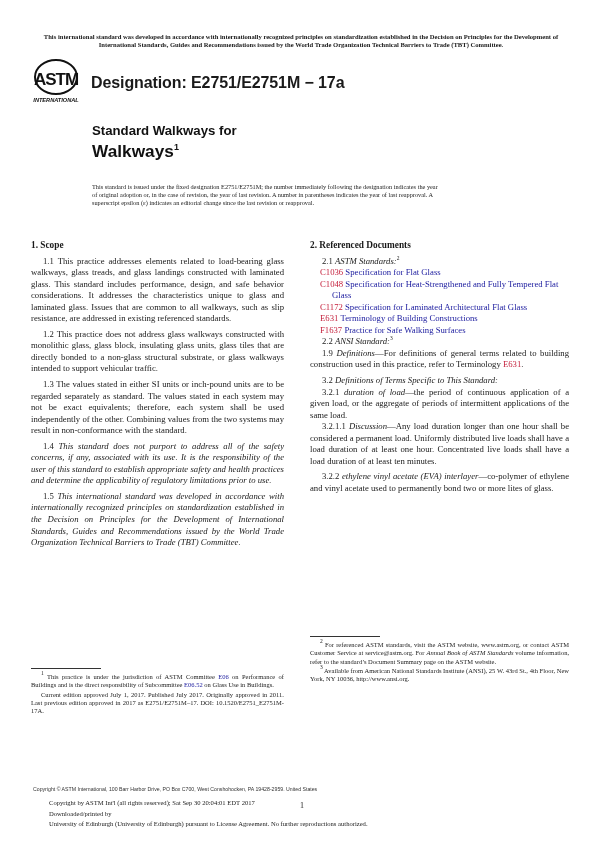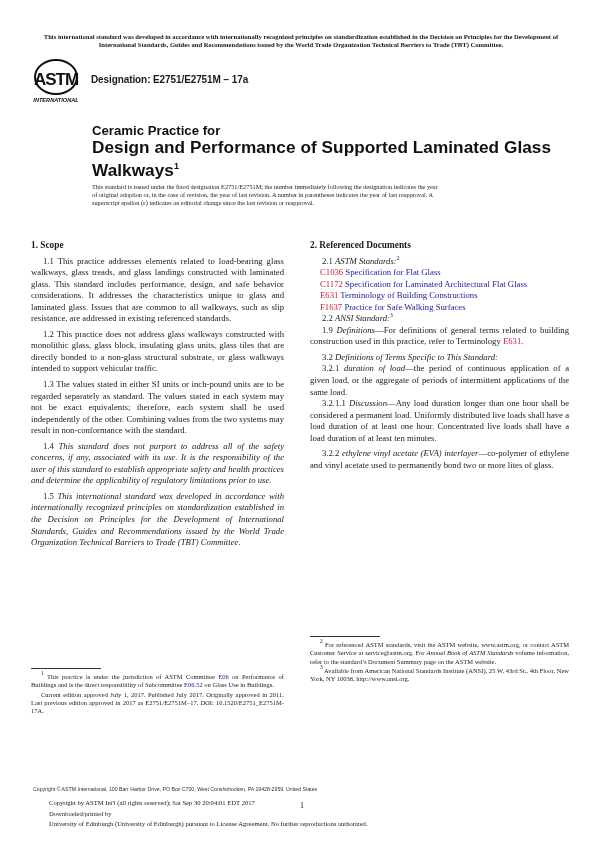--- a/index.html
+++ b/index.html
@@ -2,39 +2,39 @@
 <html><head>
 <meta charset="utf-8">
 <style>
   * { margin: 0; padding: 0; box-sizing: border-box; }
   html, body { width: 600px; height: 850px; background: #ffffff; overflow: hidden; }
   body { font-family: "Liberation Serif", "DejaVu Serif", serif; color: #1a1a1a; position: relative; }
 
   .notice { position: absolute; top: 33px; left: 28px; width: 546px; text-align: center; font-size: 6.6px; font-weight: bold; line-height: 8.4px; }
 
   .logo { position: absolute; top: 58px; left: 30px; width: 52px; height: 48px; }
-  .designation { position: absolute; top: 74px; left: 91px; font-family: "Liberation Sans", "DejaVu Sans", sans-serif; font-size: 10px; font-weight: bold; letter-spacing: -0.1px; }
+  .designation { position: absolute; top: 74px; left: 91px; font-family: "Liberation Sans", "DejaVu Sans", sans-serif; font-size: 16px; font-weight: bold; letter-spacing: -0.1px; }
 
   .title-block { position: absolute; top: 123px; left: 92px; font-family: "Liberation Sans", "DejaVu Sans", sans-serif; font-weight: bold; color: #111; }
   .title-pre { font-size: 13.2px; line-height: 15px; }
   .title-main { font-size: 17.2px; line-height: 19px; letter-spacing: 0.05px; }
   .title-main sup { font-size: 9px; vertical-align: 7px; }
 
   .issued { position: absolute; top: 183px; left: 92px; width: 350px; font-size: 6.3px; line-height: 8.2px; color: #222; }
 
   .col { position: absolute; font-size: 8.7px; line-height: 11.55px; text-align: justify; }
   .col-left { top: 240px; left: 31px; width: 253px; }
   .col-right { top: 240px; left: 310px; width: 259px; }
 
   .h { font-weight: bold; font-size: 9.3px; margin-bottom: 4px; }
   .p { text-indent: 12px; margin-bottom: 4px; }
   .it { font-style: italic; margin-top: 24px; }
   .ref { padding-left: 22px; text-indent: -12px; text-align: left; }
   .code { color: #c41e3a; }
-  .reftitle { color: #1a1a9e; }
+  .reftitle { color: #1a1a9e; font-family: Liberation Serif, serif; }
   .sub { padding-left: 12px; }
   sup.s { font-size: 5.5px; vertical-align: 4px; line-height: 0; }
 
   .rule { position: absolute; width: 70px; height: 0; border-top: 0.8px solid #333; }
   .fn { position: absolute; font-size: 6.5px; line-height: 8.3px; text-align: justify; color: #222; }
   .fn-left { top: 673px; left: 31px; width: 253px; }
   .fn-right { top: 641px; left: 310px; width: 259px; }
   .fn p { text-indent: 10px; margin-bottom: 1px; }
   .fnlink { color: #1a1a9e; }
 
@@ -49,41 +49,41 @@
 
 <svg class="logo" viewBox="0 0 52 48">
   <ellipse cx="26" cy="19" rx="21" ry="17" fill="none" stroke="#111" stroke-width="2"></ellipse>
   <text x="26" y="27" text-anchor="middle" font-family="Liberation Sans, sans-serif" font-weight="bold" font-size="17" fill="#111" letter-spacing="-1">ASTM</text>
   <text x="26" y="44" text-anchor="middle" font-family="Liberation Sans, sans-serif" font-weight="bold" font-style="italic" font-size="5.6" fill="#111">INTERNATIONAL</text>
 </svg>
 
 <div class="designation">Designation: E2751/E2751M − 17a</div>
 
 <div class="title-block">
-  <div class="title-pre">Ceramic Practice for</div>
-  <div class="title-main">Design and Performance of Supported Laminated Glass</div>
+  <div class="title-pre">Standard Walkways for</div>
   <div class="title-main"><span>Walkways</span><sup>1</sup></div>
 </div>
 
 <div class="issued">This standard is issued under the fixed designation E2751/E2751M; the number immediately following the designation indicates the year of original adoption or, in the case of revision, the year of last revision. A number in parentheses indicates the year of last reapproval. A superscript epsilon (ε) indicates an editorial change since the last revision or reapproval.</div>
 
 <div class="col col-left">
   <div class="h">1. Scope</div>
   <div class="p">1.1 This practice addresses elements related to load-bearing glass walkways, glass treads, and glass landings constructed with laminated glass. This standard includes performance, design, and safe behavior considerations. It addresses the characteristics unique to glass and laminated glass. Issues that are common to all walkways, such as slip resistance, are addressed in existing referenced standards.</div>
   <div class="p">1.2 This practice does not address glass walkways constructed with monolithic glass, glass block, insulating glass units, glass tiles that are directly bonded to a non-glass structural substrate, or glass walkways intended to support vehicular traffic.</div>
   <div class="p">1.3 The values stated in either SI units or inch-pound units are to be regarded separately as standard. The values stated in each system may not be exact equivalents; therefore, each system shall be used independently of the other. Combining values from the two systems may result in non-conformance with the standard.</div>
   <div class="p"><span>1.4</span> <span class="it">This standard does not purport to address all of the safety concerns, if any, associated with its use. It is the responsibility of the user of this standard to establish appropriate safety and health practices and determine the applicability of regulatory limitations prior to use.</span></div>
   <div class="p"><span>1.5</span> <span class="it">This international standard was developed in accordance with internationally recognized principles on standardization established in the Decision on Principles for the Development of International Standards, Guides and Recommendations issued by the World Trade Organization Technical Barriers to Trade (TBT) Committee.</span></div>
 </div>
 
 <div class="col col-right">
   <div class="h">2. Referenced Documents</div>
   <div class="sub"><span>2.1</span> <span class="it">ASTM Standards:</span><sup class="s">2</sup></div>
 
   <div class="ref"><span class="code">C1036</span> <span class="reftitle">Specification for Flat Glass</span></div>
+  <div class="ref"><span class="code">C1048</span> <span class="reftitle">Specification for Heat-Strengthened and Fully Tempered Flat Glass</span></div>
   <div class="ref"><span class="code">C1172</span> <span class="reftitle">Specification for Laminated Architectural Flat Glass</span></div>
   <div class="ref"><span class="code">E631</span> <span class="reftitle">Terminology of Building Constructions</span></div>
   <div class="ref"><span class="code">F1637</span> <span class="reftitle">Practice for Safe Walking Surfaces</span></div>
 
   <div class="sub"><span>2.2</span> <span class="it">ANSI Standard:</span><sup class="s">3</sup></div>
 
   <div class="p"><span>1.9</span> <span class="it">Definitions</span><span>—For definitions of general terms related to building construction used in this practice, refer to Terminology </span><span class="code">E631</span>.</div>
   <div class="p" style="margin-bottom:0"><span>3.2</span> <span class="it">Definitions of Terms Specific to This Standard:</span></div>
   <div class="p" style="margin-bottom:0"><span>3.2.1</span> <span class="it">duration of load</span><span>—the period of continuous application of a given load, or the aggregate of periods of intermittent applications of the same load.</span></div>
   <div class="p"><span>3.2.1.1</span> <span class="it">Discussion</span><span>—Any load duration longer than one hour shall be considered a permanent load. Uniformly distributed live loads shall have a load duration of at least one hour. Concentrated live loads shall have a load duration of at least ten minutes.</span></div>

